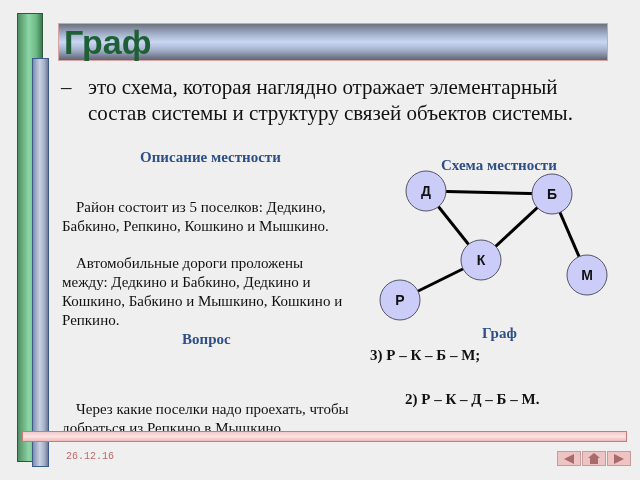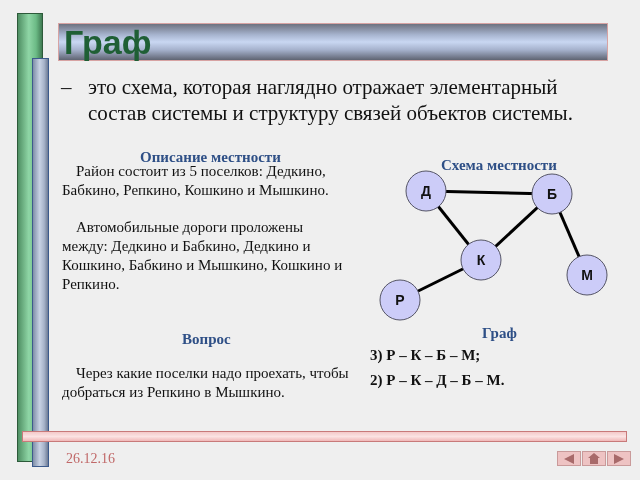--- a/index.html
+++ b/index.html
@@ -58,53 +58,54 @@
     .heading {
       font-weight: bold;
       color: #2e4f86;
       font-size: 15px;
       line-height: 18px;
     }
     .para {
       font-size: 15px;
       line-height: 19px;
       text-indent: 14px;
+      margin-top: 36px;
     }
 
     .h-desc { left: 140px; top: 148px; }
     .p-desc1 { left: 62px; top: 162px; width: 290px; }
     .p-desc2 { left: 62px; top: 218px; width: 290px; }
 
     .h-question { left: 182px; top: 330px; }
     .p-question { left: 62px; top: 364px; width: 290px; }
 
     .h-scheme { left: 441px; top: 156px; }
 
     .h-answer { left: 482px; top: 324px; }
     .answer-line {
       left: 370px;
       font-size: 15px; font-weight: bold; line-height: 18px;
     }
     .answer-1 { top: 346px; }
-    .answer-2 { top: 371px; }
+    .answer-2 { top: 390px; margin-left: 35px; }
 
     
     .graph { left: 360px; top: 160px; width: 260px; height: 170px; }
 
     
     .bottom-line {
       left: 22px; top: 431px; width: 605px; height: 11px;
       background: linear-gradient(to bottom, #f4c9c9 0%, #fbe3e3 50%, #f0b8b8 100%);
       border: 1px solid #c87a7a;
       box-sizing: border-box;
     }
     .date {
       left: 66px; top: 451px;
-      font-family: Liberation Serif, serif;
-      font-size: 14px;
+      font-family: Liberation Mono, monospace;
+      font-size: 10px;
       color: #c06868;
     }
     .nav {
       left: 557px; top: 451px; height: 15px;
       display: flex;
     }
     .nav-btn {
       width: 24px; height: 15px;
       background: #eec3c3;
       border: 1px solid #c99a9a;

